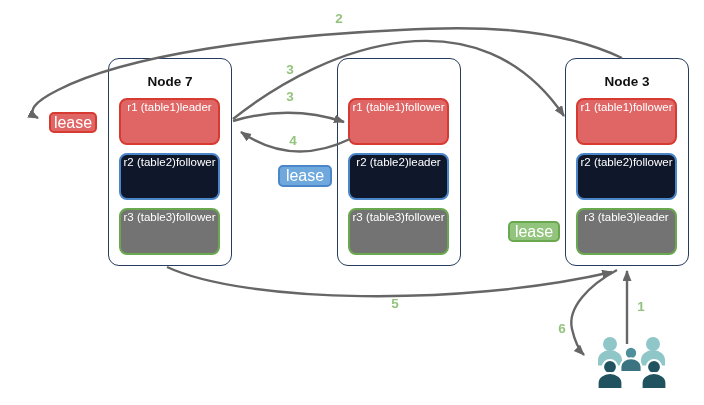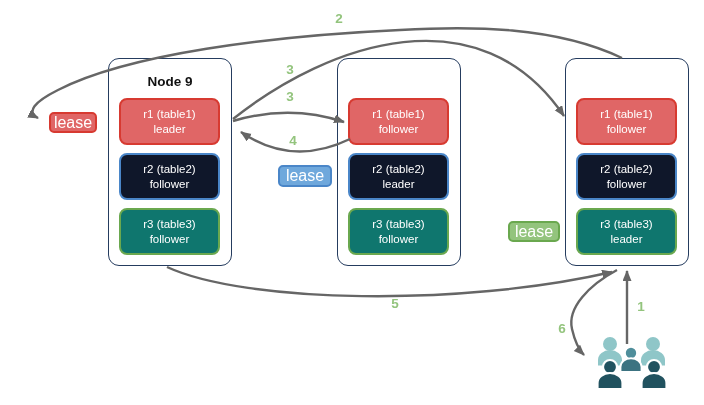--- a/index.html
+++ b/index.html
@@ -4,41 +4,41 @@
 <style>
   html,body{margin:0;padding:0;background:#fff;}
   .stage{position:relative;width:704px;height:405px;background:#ffffff;
          font-family:"Liberation Sans",sans-serif;overflow:hidden;}
   .arrow-layer{position:absolute;left:0;top:0;z-index:5;pointer-events:none;}
   .node{position:absolute;width:122px;height:206px;background:#ffffff;
         border:1.5px solid #253c5f;border-radius:11px;z-index:2;}
   .node-title{position:absolute;top:15px;left:0;width:100%;text-align:center;
               font-weight:bold;font-size:13.5px;color:#111111;}
   .box{position:absolute;left:10px;width:97px;height:43px;border-radius:8px;
-       display:flex;flex-direction:column;align-items:center;justify-content:center;
+       display:flex;flex-direction:row;align-items:flex-start;justify-content:center;
        color:#ffffff;font-size:11.5px;line-height:1.3;text-align:center;}
   .box.red{background:#e06666;border:2px solid #d73a31;}
   .box.blue{background:#0f172a;border:2px solid #4a86c8;}
-  .box.green{background:#0f766e;border:2px solid #6aa84f;}
+  .box.green{background:#737373;border:2px solid #6aa84f;}
   .r0{top:39px}.r1{top:94px}.r2{top:149px}
   .lease{position:absolute;border-radius:5px;color:#ffffff;font-size:16px;
          display:flex;align-items:center;justify-content:center;z-index:3;}
   .lease.red{left:49px;top:112px;width:44px;height:17px;background:#e06666;border:2px solid #d73a31;}
   .lease.blue{left:278px;top:165px;width:50px;height:18px;background:#6fa8dc;border:2px solid #4a86c8;}
   .lease.green{left:508px;top:221px;width:48px;height:17px;background:#93c47d;border:2px solid #6aa84f;}
   .step{position:absolute;width:16px;text-align:center;font-weight:bold;
         font-size:13.5px;color:#93c47d;z-index:6;}
 </style>
 </head>
 <body>
 
 <div class="stage">
 
   <div class="node" style="left:108px;top:58px;">
-    <div class="node-title">Node 9</div>
+    <div class="node-title">Node 7</div>
     <div class="box red r0">
       <span>r1 (table1)</span>
       <span>leader</span>
     </div>
     <div class="box blue r1">
       <span>r2 (table2)</span>
       <span>follower</span>
     </div>
     <div class="box green r2">
       <span>r3 (table3)</span>
@@ -55,20 +55,21 @@
       <span>r2 (table2)</span>
       <span>leader</span>
     </div>
     <div class="box green r2">
       <span>r3 (table3)</span>
       <span>follower</span>
     </div>
   </div>
 
   <div class="node" style="left:565px;top:58px;">
+    <div class="node-title">Node 3</div>
     <div class="box red r0">
       <span>r1 (table1)</span>
       <span>follower</span>
     </div>
     <div class="box blue r1">
       <span>r2 (table2)</span>
       <span>follower</span>
     </div>
     <div class="box green r2">
       <span>r3 (table3)</span>

